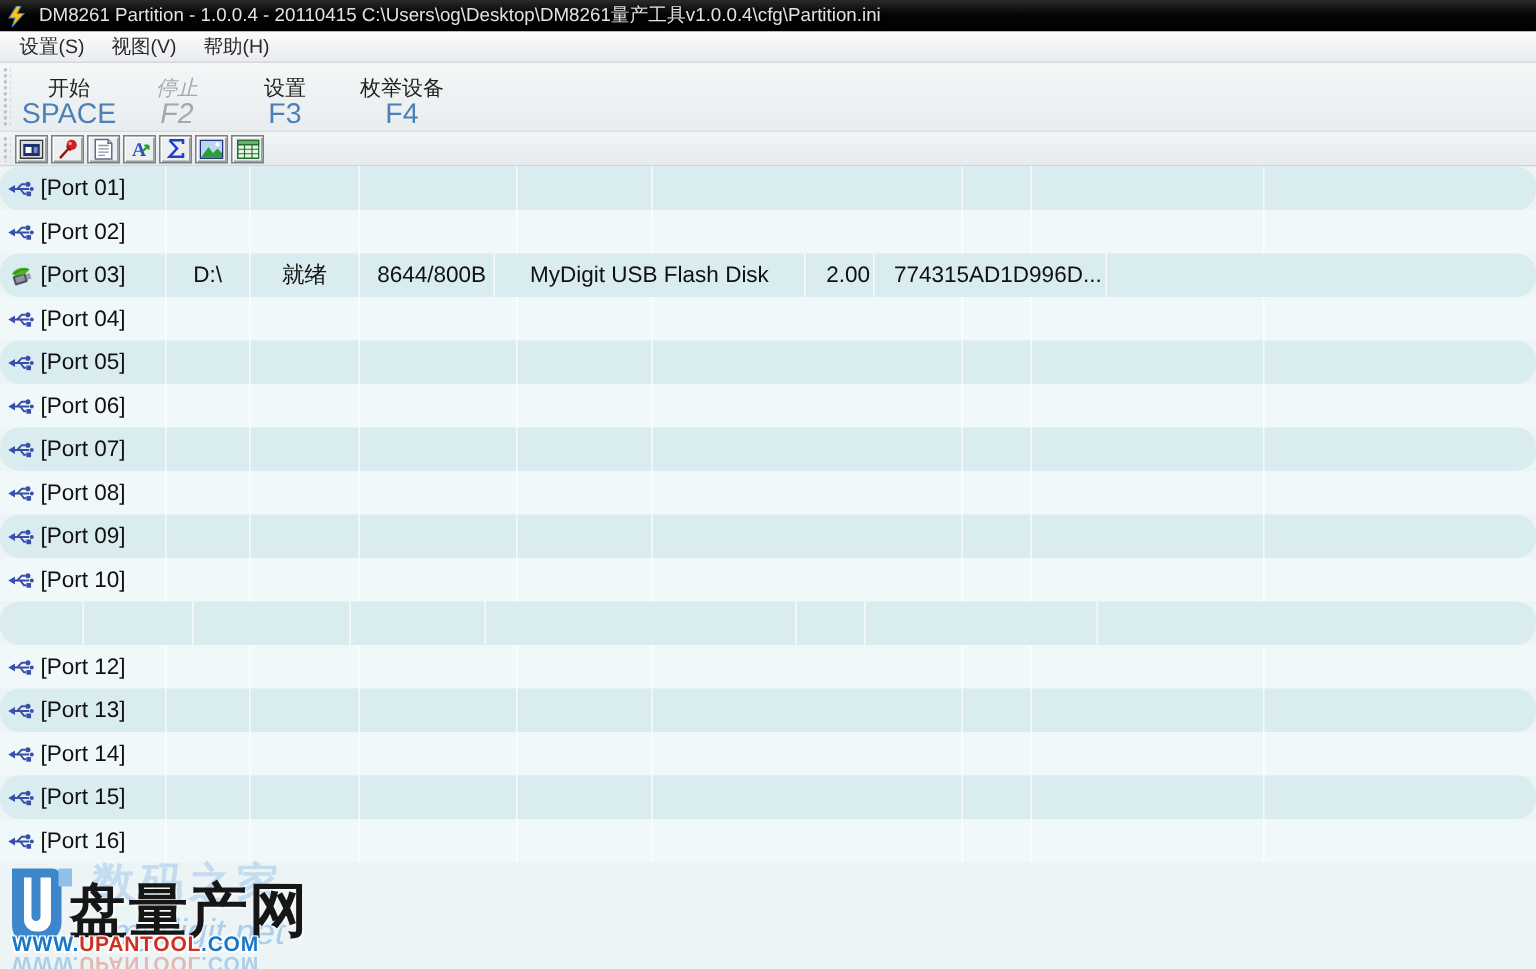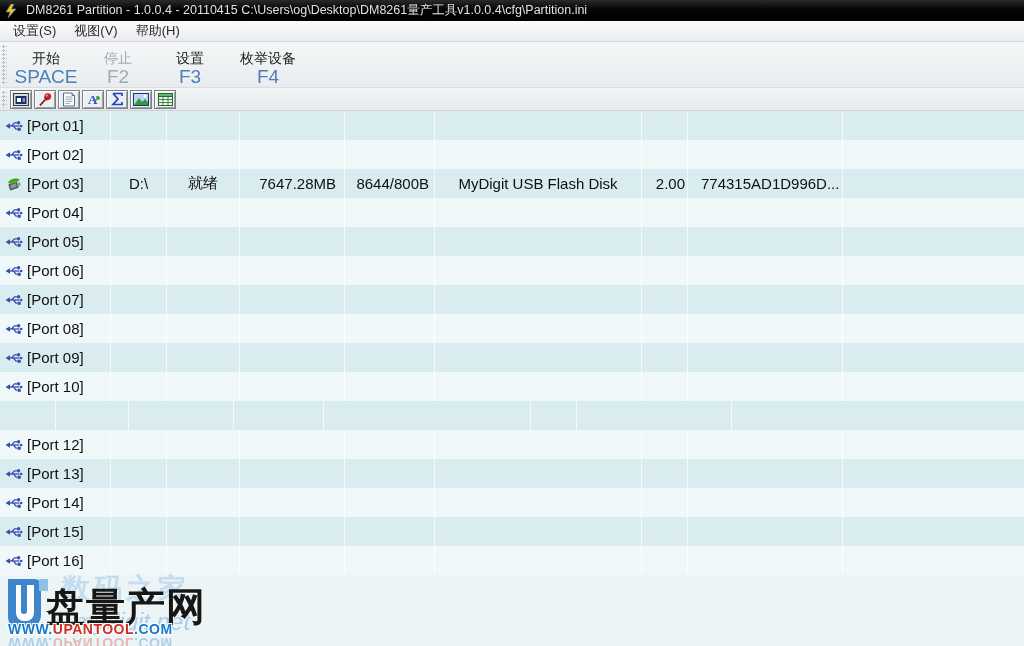--- a/index.html
+++ b/index.html
@@ -24,39 +24,39 @@
   
   .toolbar { height:46px; background:linear-gradient(#f4f6f7,#e9edef);
     border-bottom:1px solid #dadedf; display:flex; align-items:stretch;
     flex:0 0 auto; position:relative; }
   .grip { width:5px; margin:3px 3px 3px 2px;
     background-image:radial-gradient(circle at 1.5px 1.5px,#b7bcc0 1px,transparent 1.2px);
     background-size:4px 4px; }
   .tb-btn { width:72px; padding-top:7px; text-align:center; cursor:pointer; }
   .tb-btn .lbl { font-size:14px; color:#1f1f1f; line-height:19px; }
   .tb-btn .key { font-size:19px; color:var(--key-blue,#4d7fb8); line-height:18px; }
-  .tb-btn.disabled .lbl, .tb-btn.disabled .key { color:#a3a9b0; }
+  .tb-btn.disabled .lbl, .tb-btn.disabled .key { color:#a3a9b0;font-style:italic; }
 
   
   .icobar { height:23px; background:linear-gradient(#f2f4f5,#e7ebed);
     border-bottom:1px solid #ced3d6; display:flex; align-items:center; flex:0 0 auto; }
   .icobar .grip { height:17px; }
   .ico-btn { width:22px; height:19px; margin-right:2px; background:#eceeef;
     border:1px solid #7b8084;
     box-shadow:inset 1px 1px 0 #fff, inset -1px -1px 0 #9aa0a4;
     display:flex; align-items:center; justify-content:center; cursor:pointer; }
 
   
   .table { flex:1 1 auto; display:flex; flex-direction:column; background:#edf4f6; }
   .thead { height:26px; display:flex; background:linear-gradient(#ffffff,#f2f3f4);
     border-bottom:1px solid #dcdddd; flex:0 0 auto; }
   .hcell { display:flex; align-items:center; justify-content:center;
     font-size:14px; color:#222; border-right:1px solid #e2e3e4; cursor:pointer; }
   .trow { height:29px; display:flex; flex:0 0 auto; }
-  .trow.alt  { background:var(--row-alt,#d9ecf0); }
+  .trow.alt  { background:var(--row-alt,#d9ecf0);border-radius:13px; }
   .trow.base { background:var(--row-base,#f1f8fa); }
   .cell { display:flex; align-items:center; justify-content:center;
     font-size:15px; color:#101010; border-right:1px solid rgba(255,255,255,.75);
     overflow:hidden; white-space:nowrap; }
   .c0 { width:111px; justify-content:flex-start; padding-left:5px; }
   .c1 { width:56px; } .c2 { width:73px; }
   .c3 { width:105px; justify-content:flex-end; padding-right:8px; }
   .c4 { width:90px;  justify-content:flex-end; padding-right:5px; }
   .c5 { width:207px; }
   .c6 { width:46px;  justify-content:flex-end; padding-right:2px; }
@@ -235,21 +235,20 @@
           <rect x="13" y="7.5" width="3" height="4" fill="#9aa1a8"></rect>
           <rect x="5" y="7.5" width="6.5" height="4" fill="#8e969e"></rect>
         </g>
         <path d="M2.5 6.5 C4 1.5 11 0.5 15 2.5 C13.5 6.5 7 8 2.5 6.5 Z" fill="#4db32a"></path>
         <path d="M4 6 C7 3.5 11 2.5 14 3" stroke="#2e7d18" stroke-width="0.8" fill="none"></path>
       </svg>
       <span class="port-label">[Port 03]</span>
     </div>
     <div class="cell c1">D:\</div>
     <div class="cell c2">就绪</div>
-    <div class="cell c3">7647.28MB</div>
     <div class="cell c4">8644/800B</div>
     <div class="cell c5">MyDigit USB Flash Disk</div>
     <div class="cell c6">2.00</div>
     <div class="cell c7">774315AD1D996D...</div>
     <div class="cell c8"></div>
   </div>
 
   <div class="trow base">
     <div class="cell c0">
       <svg class="port-ico usb" viewBox="0 0 18 14">

